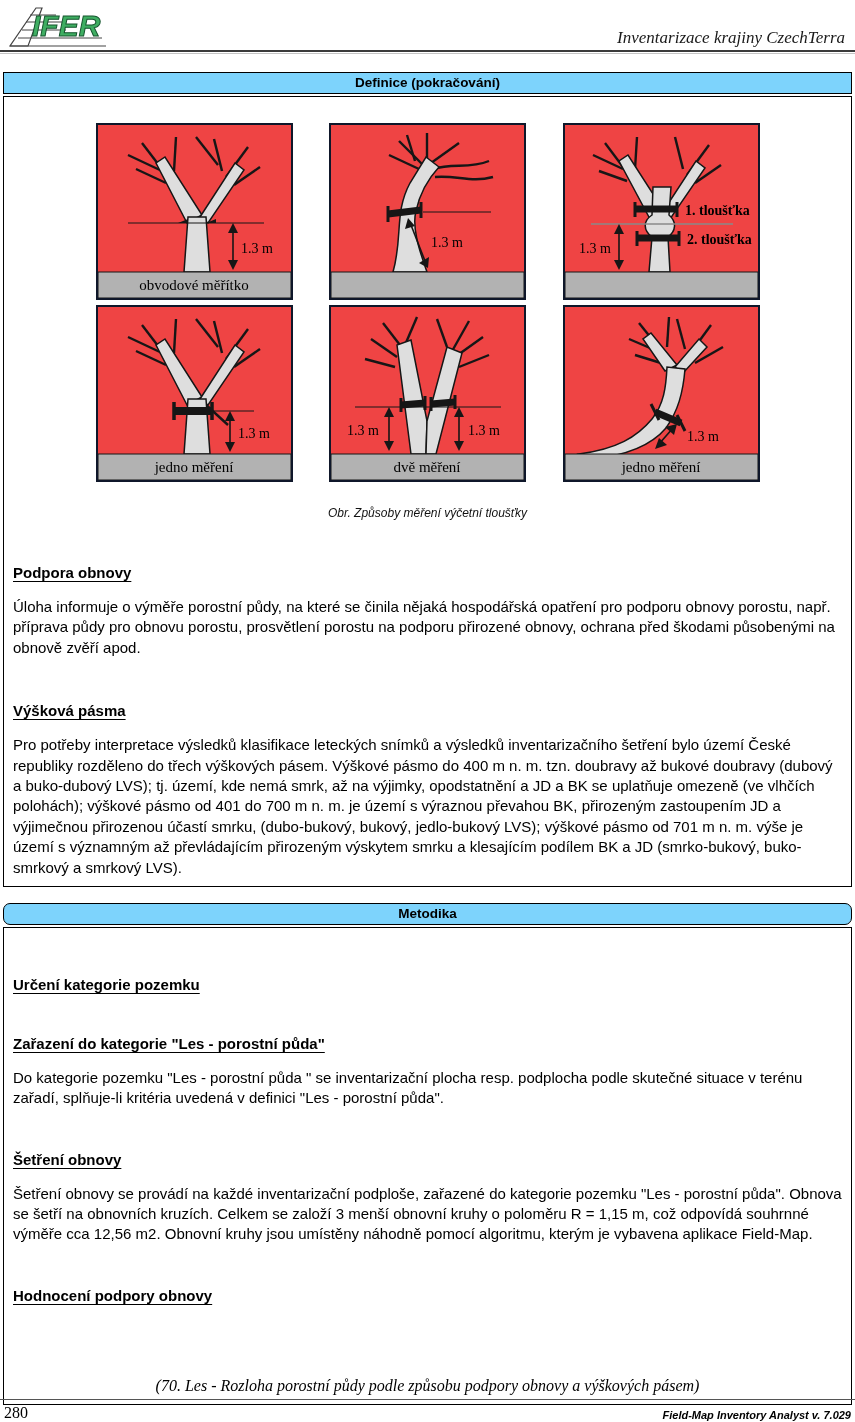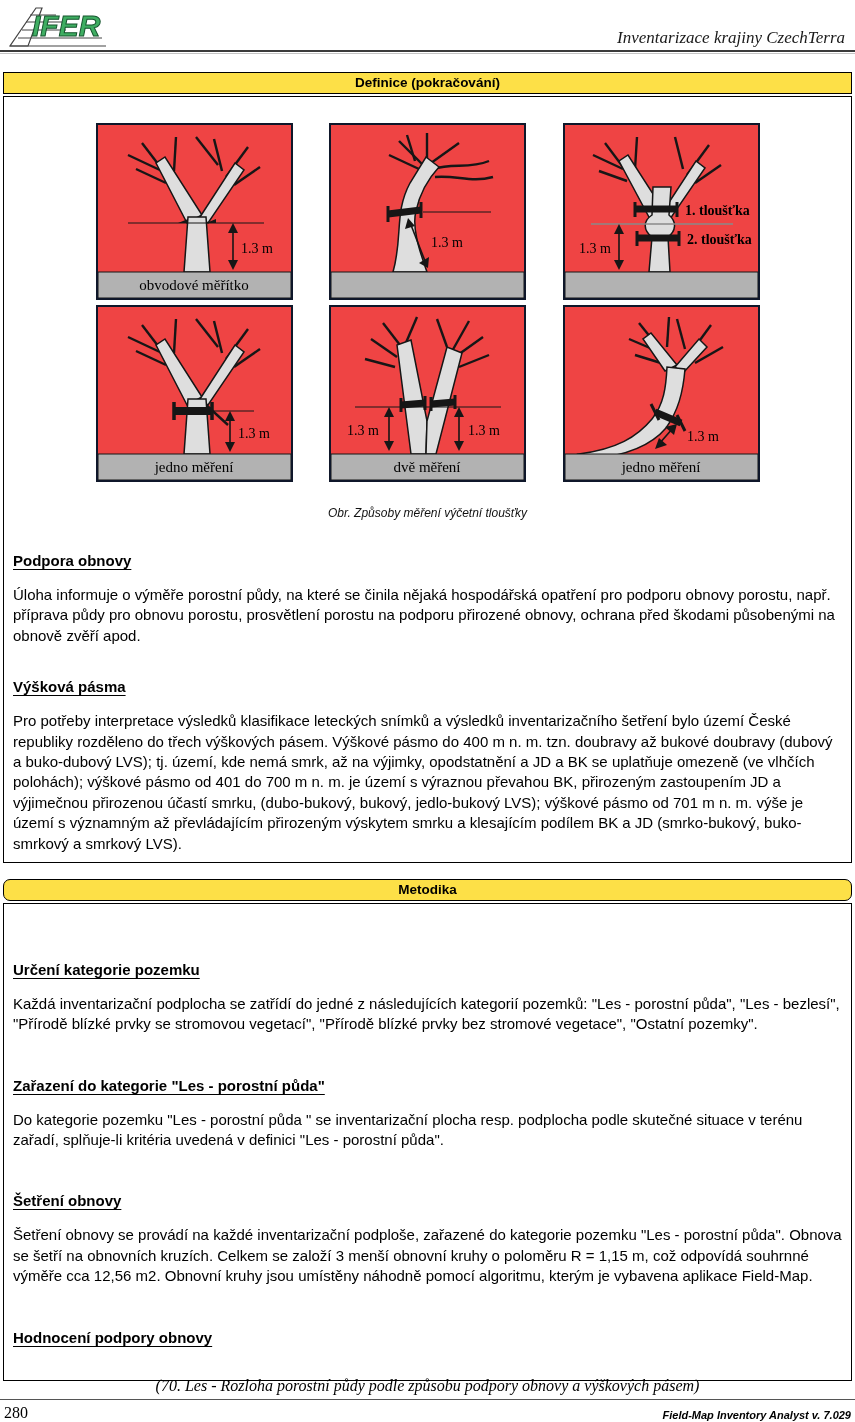--- a/index.html
+++ b/index.html
@@ -6,38 +6,38 @@
   html,body { width:855px; background:#fff; }
   body { height:1422px; font-family:"Liberation Sans", sans-serif; color:#000; position:relative; overflow:hidden; }
 
   
   .header { height:50px; padding:2px 6px 0 6px; position:relative; }
   .header-title { position:absolute; right:10px; bottom:2px; font-family:"Liberation Serif", serif; font-style:italic; font-size:17px; color:#1a1a1a; }
   .header-rule  { border-top:2px solid #3a3a3a; margin:0 0 1px 0; }
   .header-rule2 { border-top:1px solid #c4c4c4; margin-bottom:0; }
 
   
-  .banner { margin:18px 3px 2px 3px; border:1px solid #000; background:#fde047; text-align:center; font-weight:bold; font-size:13.5px; line-height:20px; height:22px; }
+  .banner { margin:18px 3px 2px 3px; border:1px solid #000; background:#7dd3fc; text-align:center; font-weight:bold; font-size:13.5px; line-height:20px; height:22px; }
 
   
   .content-box { margin:0 3px; border:1px solid #000; background:#fff; padding:26px 9px 8px 9px; }
   .content-box.metodika-box { padding-top:28px; }
 
   
   .diagram-grid { width:664px; margin:0 auto; display:flex; flex-wrap:wrap; justify-content:space-between; row-gap:5px; }
   .diagram { width:197px; height:177px; border:2px solid #0f172a; background:#ef4444; }
   .diagram svg { display:block; }
 
   .fig-caption { text-align:center; font-style:italic; font-size:12px; margin-top:24px; color:#111; }
 
   
-  .subsection-heading { font-size:15px; font-weight:bold; text-decoration:underline; text-underline-offset:3px; margin-top:32px; }
+  .subsection-heading { font-size:15px; font-weight:bold; text-decoration:underline; text-underline-offset:3px; margin-top:44px; }
   .subsection-body { font-size:15px; line-height:1.36; margin-top:16px; text-align:left; }
   .metodika-box .subsection-heading { margin-top:26px; }
-  .metodika-box .subsection-heading.first { margin-top:29px; }
+  .metodika-box .subsection-heading.first { margin-top:20px; }
   .metodika-box .gap-large { margin-top:42px; }
 
   
   .footer { position:absolute; left:0; right:0; bottom:0; }
   .footer-caption { text-align:center; font-family:"Liberation Serif", serif; font-style:italic; font-size:16px; padding:6px 0 4px 0; }
   .footer-rule { border-top:1px solid #555; margin:0; }
   .footer-bottom { position:relative; height:22px; }
   .footer-page { position:absolute; left:4px; bottom:0px; font-family:"Liberation Serif", serif; font-size:16px; }
   .footer-version { position:absolute; right:4px; top:9px; font-style:italic; font-weight:bold; font-size:11px; }
 
@@ -272,21 +272,20 @@
   <div class="subsection-body">Úloha informuje o výměře porostní půdy, na které se činila nějaká hospodářská opatření pro podporu obnovy porostu, např. příprava půdy pro obnovu porostu, prosvětlení porostu na podporu přirozené obnovy, ochrana před škodami působenými na obnově zvěří apod.</div>
 
   <div class="subsection-heading">Výšková pásma</div>
   <div class="subsection-body">Pro potřeby interpretace výsledků klasifikace leteckých snímků a výsledků inventarizačního šetření bylo území České republiky rozděleno do třech výškových pásem. Výškové pásmo do 400 m n. m. tzn. doubravy až bukové doubravy  (dubový a buko-dubový LVS); tj. území, kde nemá smrk, až na výjimky, opodstatnění a JD a BK se uplatňuje omezeně (ve vlhčích polohách); výškové pásmo od 401 do 700 m n. m. je území s výraznou převahou BK, přirozeným zastoupením JD a výjimečnou přirozenou účastí smrku, (dubo-bukový, bukový, jedlo-bukový LVS); výškové pásmo od 701 m n. m. výše je území s významným až převládajícím přirozeným výskytem smrku a klesajícím podílem BK a JD (smrko-bukový, buko-smrkový a smrkový LVS).</div>
 </div>
 
 <div class="banner" style="margin-top:16px;border-radius:7px;">Metodika</div>
 
 <div class="content-box metodika-box" style="height:478px;">
   <div class="subsection-heading first">Určení kategorie pozemku</div>
-  <div class="subsection-body">Každá inventarizační podplocha se zatřídí do jedné z následujících kategorií pozemků: "Les - porostní půda", "Les - bezlesí", "Přírodě blízké prvky se stromovou vegetací", "Přírodě blízké prvky bez stromové vegetace", "Ostatní pozemky".</div>
 
   <div class="subsection-heading gap-large">Zařazení do kategorie "Les - porostní půda"</div>
   <div class="subsection-body">Do kategorie pozemku "Les - porostní půda " se inventarizační plocha resp. podplocha podle skutečné situace v terénu zařadí, splňuje-li kritéria uvedená v definici "Les - porostní půda".</div>
 
   <div class="subsection-heading gap-large">Šetření obnovy</div>
   <div class="subsection-body">Šetření obnovy se provádí na každé inventarizační podploše, zařazené do kategorie pozemku "Les - porostní půda". Obnova se šetří na obnovních kruzích. Celkem se založí 3 menší obnovní kruhy o poloměru R = 1,15 m, což odpovídá souhrnné výměře cca 12,56 m2. Obnovní kruhy jsou umístěny náhodně pomocí algoritmu, kterým je vybavena aplikace Field-Map.</div>
 
   <div class="subsection-heading gap-large">Hodnocení podpory obnovy</div>
 </div>
 

